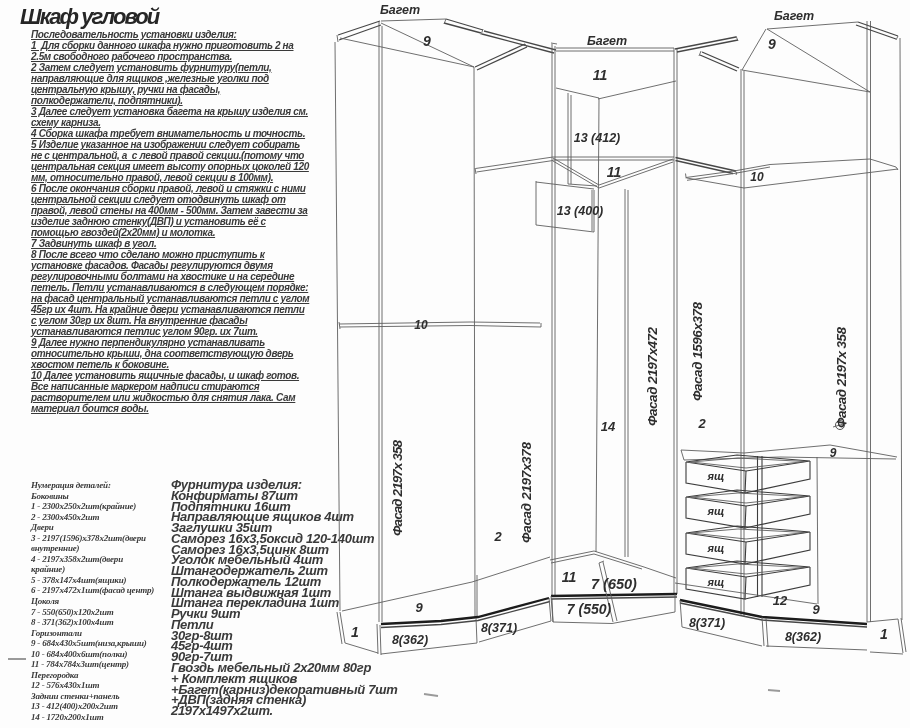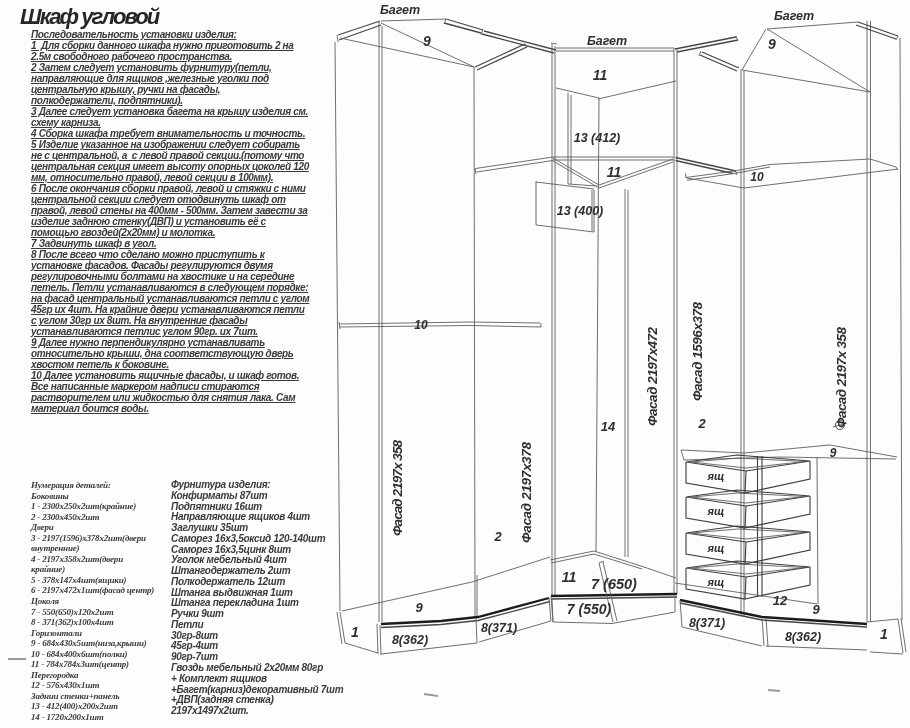--- a/index.html
+++ b/index.html
@@ -2,21 +2,21 @@
 <html><head>
 <meta charset="utf-8">
 <style>
 html,body{margin:0;padding:0;width:910px;height:728px;background:#fdfdfd;overflow:hidden}
 body{font-family:"Liberation Sans",sans-serif;color:#333;}
 #page{position:relative;width:832px;height:728px;}
 .t{position:absolute;font-style:italic;font-weight:bold;color:#333;white-space:nowrap;}
 #title{left:20px;top:4px;font-size:22px;color:#262626;letter-spacing:-1.9px;}
 #para{left:31px;top:29px;font-size:10px;line-height:11px;letter-spacing:-0.35px;color:#3a3a3a;text-decoration:underline;}
 #col1{left:31px;top:480px;font-size:9px;line-height:10.55px;letter-spacing:-0.2px;color:#3a3a3a;font-family:Liberation Serif, serif;}
-#col2{left:171px;top:480px;font-size:10px;line-height:10.77px;letter-spacing:-0.3px;color:#3a3a3a;}
+#col2{left:171px;top:480px;font-size:13px;line-height:10.77px;letter-spacing:-0.3px;color:#3a3a3a;}
 svg{position:absolute;left:0;top:0;}
 svg text{font-family:"Liberation Sans",sans-serif;font-style:italic;font-weight:bold;fill:#2e2e2e;}
 </style>
 </head>
 <body>
 <div id="page">
 <div class="t" id="title">Шкаф угловой</div>
 <div class="t" id="para">Последовательность установки изделия:<br>
 1&nbsp; Для сборки данного шкафа нужно приготовить 2 на<br>
 2.5м свободного рабочего пространства.<br>

